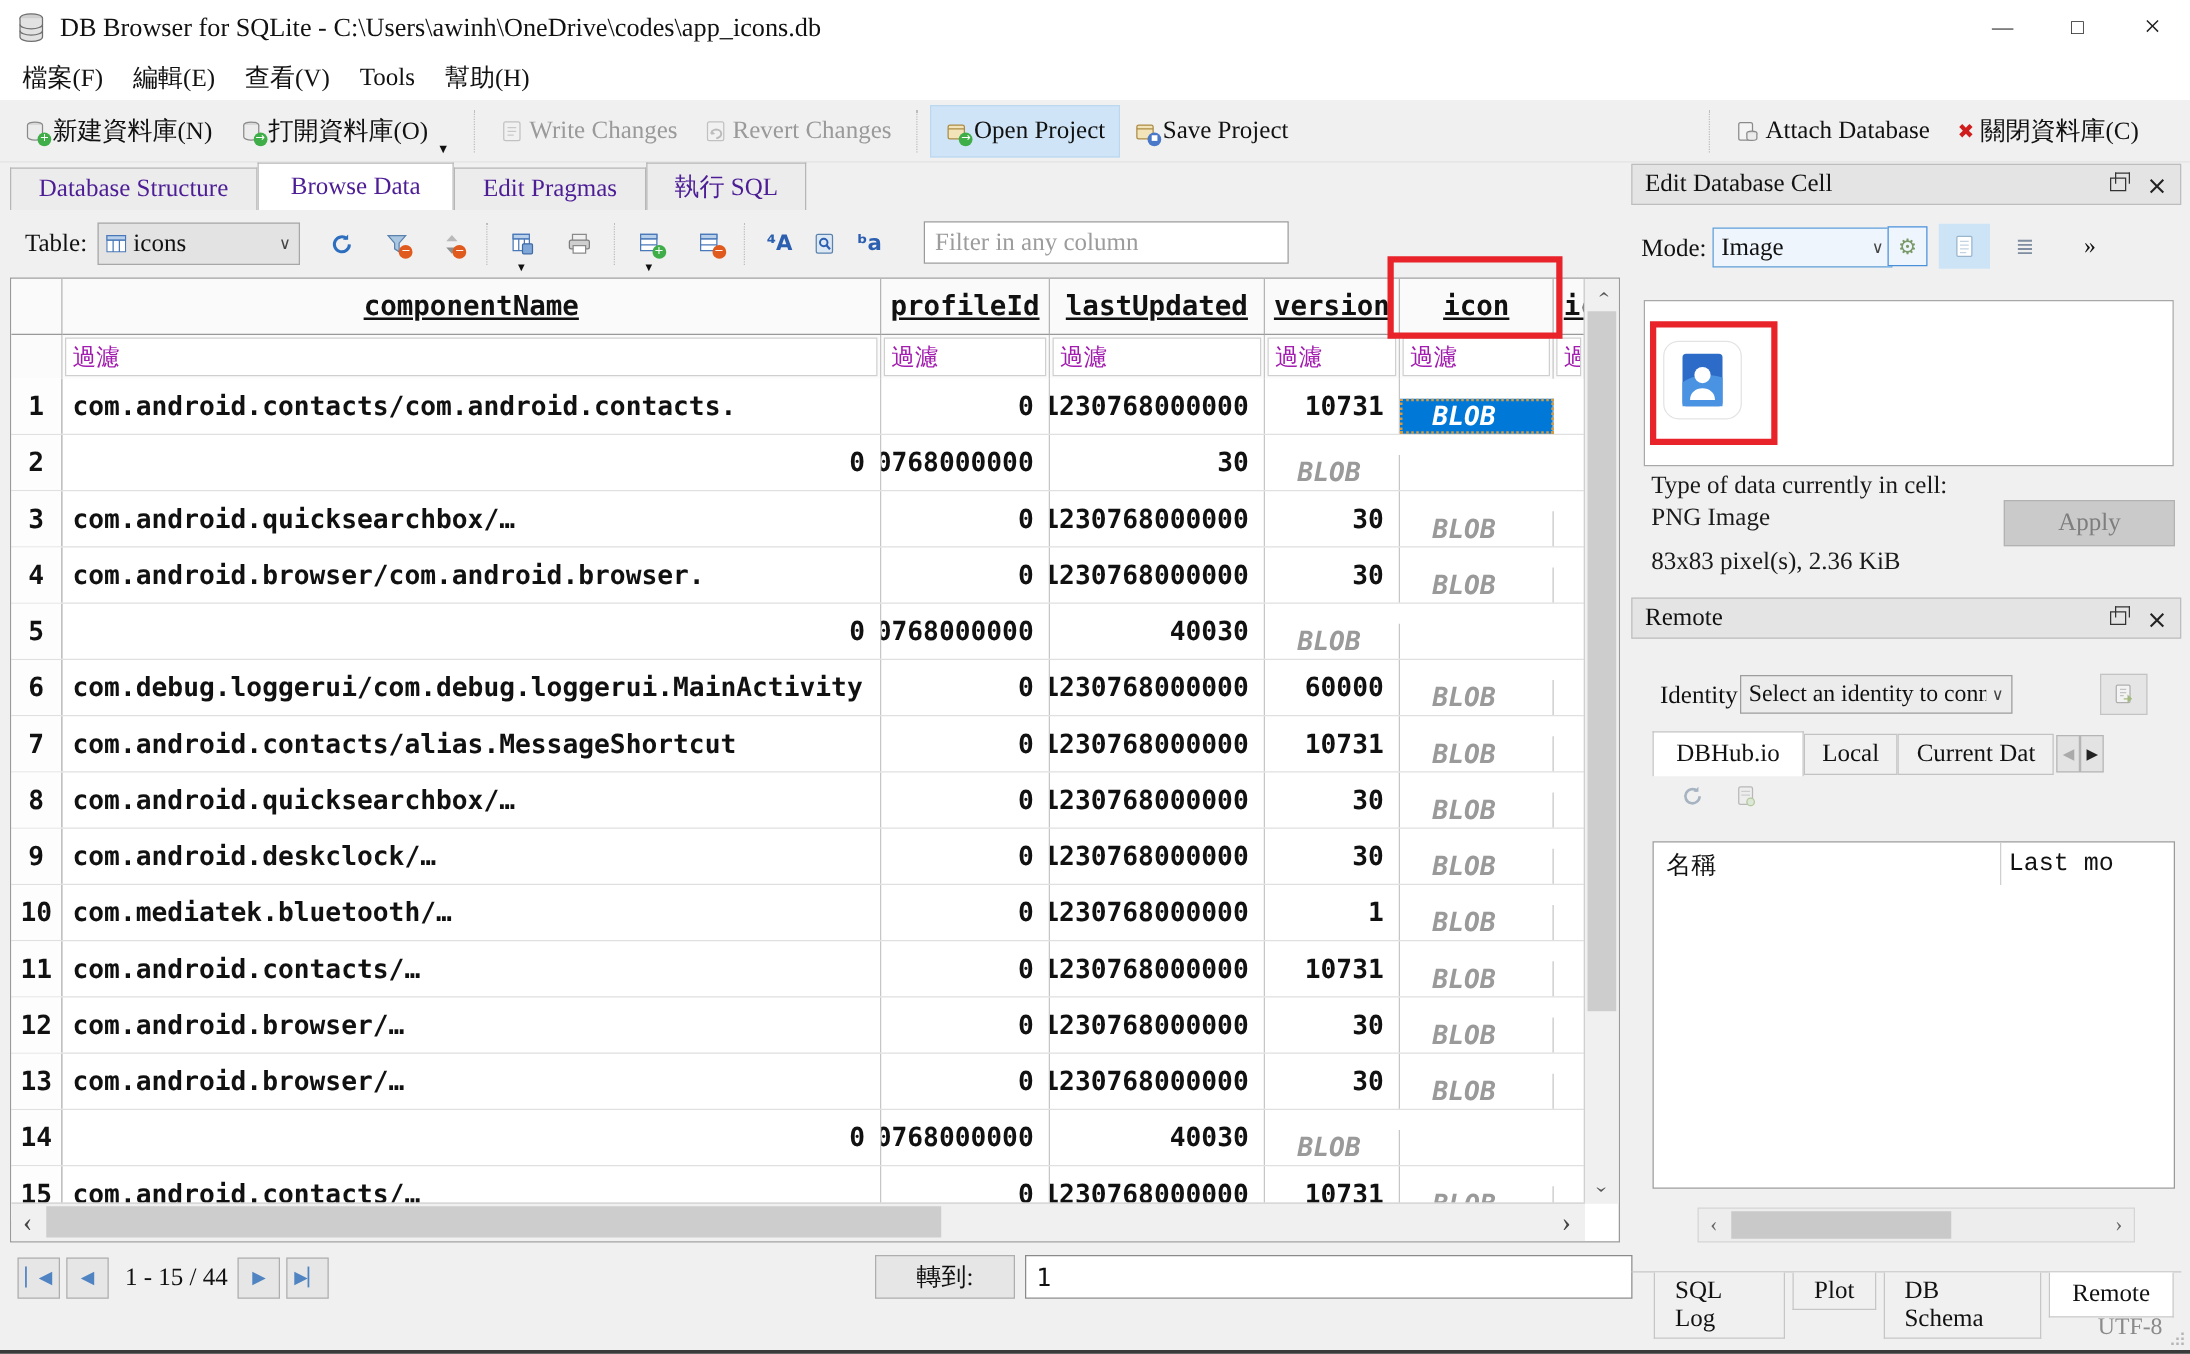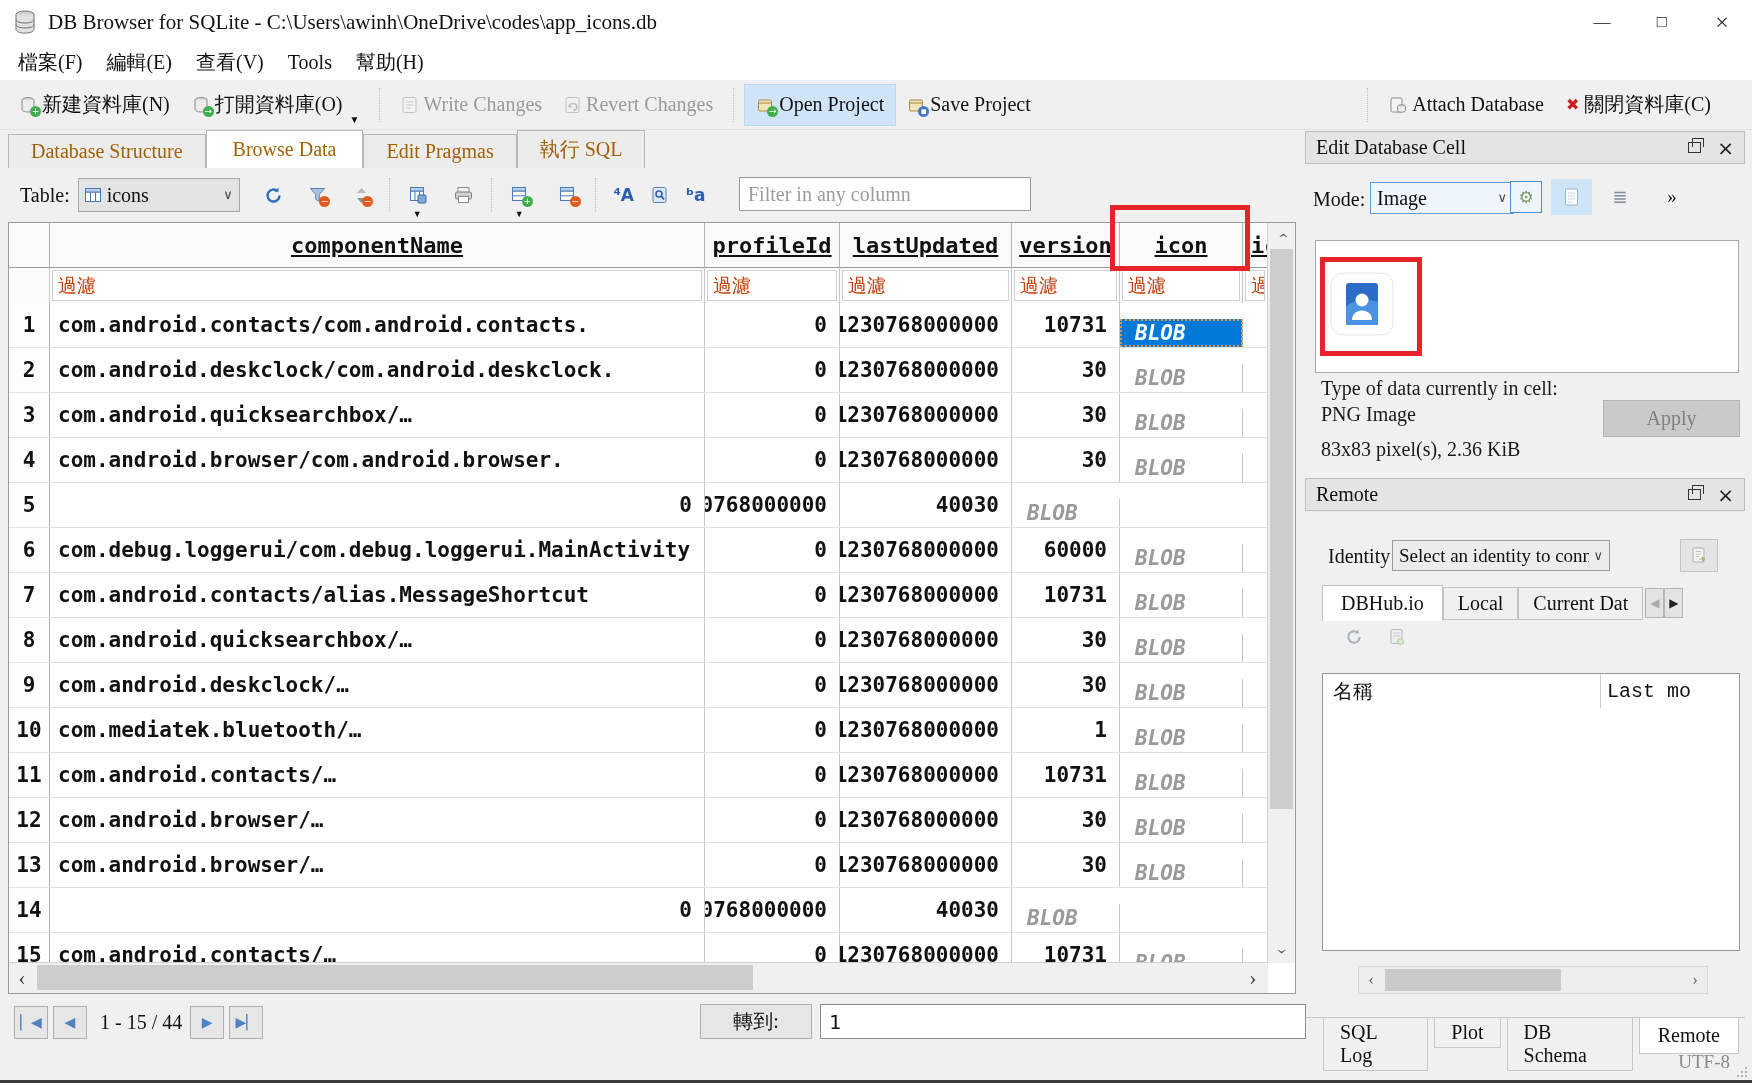--- a/index.html
+++ b/index.html
@@ -20,44 +20,44 @@
   .toolbar{left:0;top:80px;width:1752px;height:50px;background:#f0f0f0;display:flex;align-items:center;border-bottom:1px solid #e2e2e2;box-sizing:border-box;}
   .tbtn{display:flex;align-items:center;gap:5px;height:40px;padding:0 11px;font-size:20px;white-space:nowrap;}
   .tbtn.disabled{color:#9a9a9a;}
   .tbtn.disabled svg{opacity:.45;filter:grayscale(1);}
   .tbtn.active{background:#cfe5f7;border:1px solid #bcd8ef;}
   .tsep{width:1px;height:34px;border-left:1px dotted #bdbdbd;margin:0 9px;}
   .badge{position:absolute;right:-4px;bottom:-3px;width:11px;height:11px;border-radius:50%;font-size:9px;line-height:11px;text-align:center;color:#fff;font-family:"DejaVu Sans",sans-serif;}
   .iconwrap{position:relative;display:inline-block;line-height:0;}
   
   .maintabs{left:8px;top:132px;height:36px;display:flex;align-items:flex-end;}
-  .mtab{padding:5px 22px;font-size:20px;border:1px solid #b6b6b6;border-bottom:none;background:#ececec;color:#a16207;}
+  .mtab{padding:5px 22px;font-size:20px;border:1px solid #b6b6b6;border-bottom:none;background:#ececec;color:#4c1d95;}
   .mtab.active{background:#fff;padding:7px 26px;}
   
   .browsebar{left:8px;top:170px;width:1290px;height:50px;display:flex;align-items:center;}
   .combo{display:flex;align-items:center;background:#e3e3e3;border:1px solid #a7a7a7;height:32px;padding:0 6px;gap:6px;font-size:20px;}
   .carr{font-size:13px;color:#444;}
   .ibtn{width:36px;height:36px;display:flex;align-items:center;justify-content:center;position:relative;}
   .ddown{position:absolute;bottom:-6px;left:13px;font-size:9px;color:#111;}
   .filterbox{position:absolute;left:731px;top:7px;width:292px;height:34px;border:1px solid #9a9a9a;background:#fff;font-size:20px;color:#9c9c9c;display:flex;align-items:center;padding-left:8px;box-sizing:border-box;}
   
   .gridbox{left:8px;top:222px;width:1288px;height:772px;background:#fff;border:1px solid #9a9a9a;box-sizing:border-box;overflow:hidden;}
   .gridcols{display:grid;grid-template-columns:41px 655px 135px 172px 108px 123px 1fr;}
   .ghead{width:1259px;height:45px;background:#fafafa;}
   .ghc{border-right:1px solid #b4b4b4;border-bottom:1px solid #999;display:flex;align-items:center;justify-content:center;font-size:22px;font-weight:bold;overflow:hidden;white-space:nowrap;text-decoration:underline;}
   .ghc.partial{justify-content:flex-start;padding-left:8px;}
   .gfilter{width:1259px;height:35px;background:#fbfbfb;}
   .gfc{border-right:1px solid #c6c6c6;padding:2px;box-sizing:border-box;overflow:hidden;}
-  .gfin{height:100%;border:1px solid #cfcfcf;background:#fff;color:#c2410c;font-size:19px;display:flex;align-items:center;padding-left:5px;white-space:nowrap;overflow:hidden;box-sizing:border-box;}
+  .gfin{height:100%;border:1px solid #cfcfcf;background:#fff;color:#a21caf;font-size:19px;display:flex;align-items:center;padding-left:5px;white-space:nowrap;overflow:hidden;box-sizing:border-box;}
   .grow{width:1259px;height:44px;border-bottom:1px solid #e0e0e0;}
   .c{border-right:1px solid #c6c6c6;display:flex;align-items:center;font-size:21px;font-weight:bold;overflow:hidden;white-space:nowrap;box-sizing:border-box;}
   .c.gut{justify-content:center;border-right:1px solid #adadad;background:#fdfdfd;}
   .c.name{padding-left:8px;}
   .c.num{justify-content:flex-end;padding-right:12px;}
-  .c.blob{padding-left:15px;font-style:italic;color:#9a9a9a;font-weight:bold;margin-top:16px;}
+  .c.blob{padding-left:26px;font-style:italic;color:#9a9a9a;font-weight:bold;margin-top:16px;}
   .c.blob.sel{background:#0078d7;color:#fff;outline:2px dotted #d89a3e;outline-offset:-2px;}
   .c.extra{border-right:none;}
   
   .vscroll{position:absolute;right:0;top:0;width:27px;height:740px;background:#f0f0f0;border-left:1px solid #d0d0d0;}
   .vthumb{position:absolute;left:2px;top:26px;width:23px;height:560px;background:#cdcdcd;}
   .sarr{position:absolute;width:100%;height:24px;display:flex;align-items:center;justify-content:center;color:#555;font-size:18px;}
   .hscroll{position:absolute;left:0;bottom:0;width:1259px;height:30px;background:#f0f0f0;border-top:1px solid #d0d0d0;}
   .hthumb{position:absolute;left:28px;top:2px;width:716px;height:25px;background:#cdcdcd;}
   .harr{position:absolute;top:0;width:26px;height:100%;display:flex;align-items:center;justify-content:center;color:#444;font-size:22px;}
   .rot90{transform:rotate(90deg);display:inline-block;}
@@ -347,21 +347,20 @@
         <div class="c gut mono">1</div>
         <div class="c name mono">com.android.contacts/com.android.contacts.</div>
         <div class="c num mono">0</div>
         <div class="c num mono">1230768000000</div>
         <div class="c num mono">10731</div>
         <div class="c blob mono sel">BLOB</div>
         <div class="c extra"></div>
       </div>
       <div class="grow gridcols">
         <div class="c gut mono">2</div>
-        <div class="c name mono">com.android.deskclock/com.android.deskclock.</div>
         <div class="c num mono">0</div>
         <div class="c num mono">1230768000000</div>
         <div class="c num mono">30</div>
         <div class="c blob mono">BLOB</div>
         <div class="c extra"></div>
       </div>
       <div class="grow gridcols">
         <div class="c gut mono">3</div>
         <div class="c name mono">com.android.quicksearchbox/…</div>
         <div class="c num mono">0</div>

